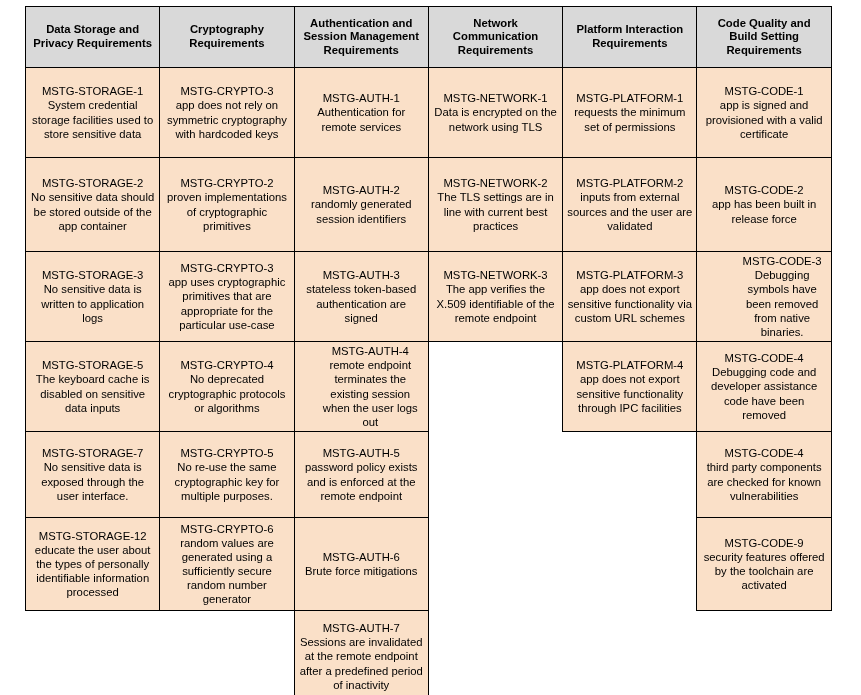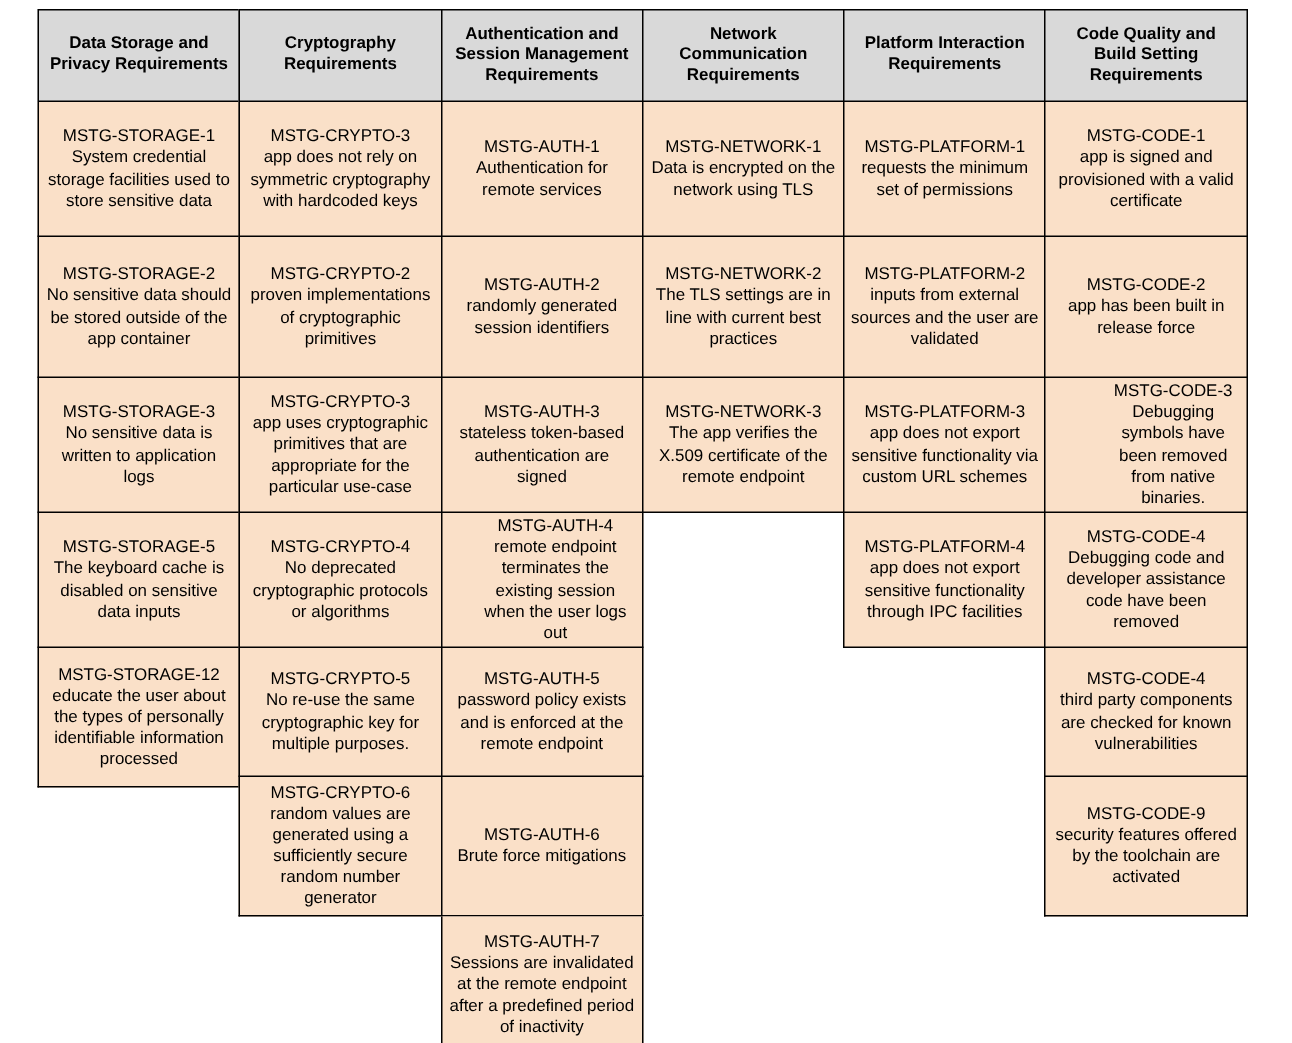--- a/index.html
+++ b/index.html
@@ -99,20 +99,26 @@
           <span class="ttl">MSTG-STORAGE-3</span>
           <span class="dsc">No sensitive data is written to application logs</span>
         </div>
       </div>
       <div class="cell" style="height: 90px;">
         <div class="inner">
           <span class="ttl">MSTG-STORAGE-5</span>
           <span class="dsc">The keyboard cache is disabled on sensitive data inputs</span>
         </div>
       </div>
+      <div class="cell" style="height: 86px;">
+        <div class="inner">
+          <span class="ttl">MSTG-STORAGE-7</span>
+          <span class="dsc">No sensitive data is exposed through the user interface.</span>
+        </div>
+      </div>
       <div class="cell" style="height: 93px;">
         <div class="inner">
           <span class="ttl">MSTG-STORAGE-12</span>
           <span class="dsc">educate the user about the types of personally identifiable information processed</span>
         </div>
       </div>
     </div>
     <div class="col">
       <div class="hdr">
         <div>
@@ -224,21 +230,21 @@
       </div>
       <div class="cell" style="height: 94px;">
         <div class="inner">
           <span class="ttl">MSTG-NETWORK-2</span>
           <span class="dsc">The TLS settings are in line with current best practices</span>
         </div>
       </div>
       <div class="cell" style="height: 90px;">
         <div class="inner">
           <span class="ttl">MSTG-NETWORK-3</span>
-          <span class="dsc">The app verifies the X.509 certificate of the remote endpoint</span>
+          <span class="dsc">The app verifies the X.509 identifiable of the remote endpoint</span>
         </div>
       </div>
     </div>
     <div class="col">
       <div class="hdr">
         <div>
           <span style="display: block;">Platform Interaction</span>
           <span style="display: block;">Requirements</span>
         </div>
       </div>

